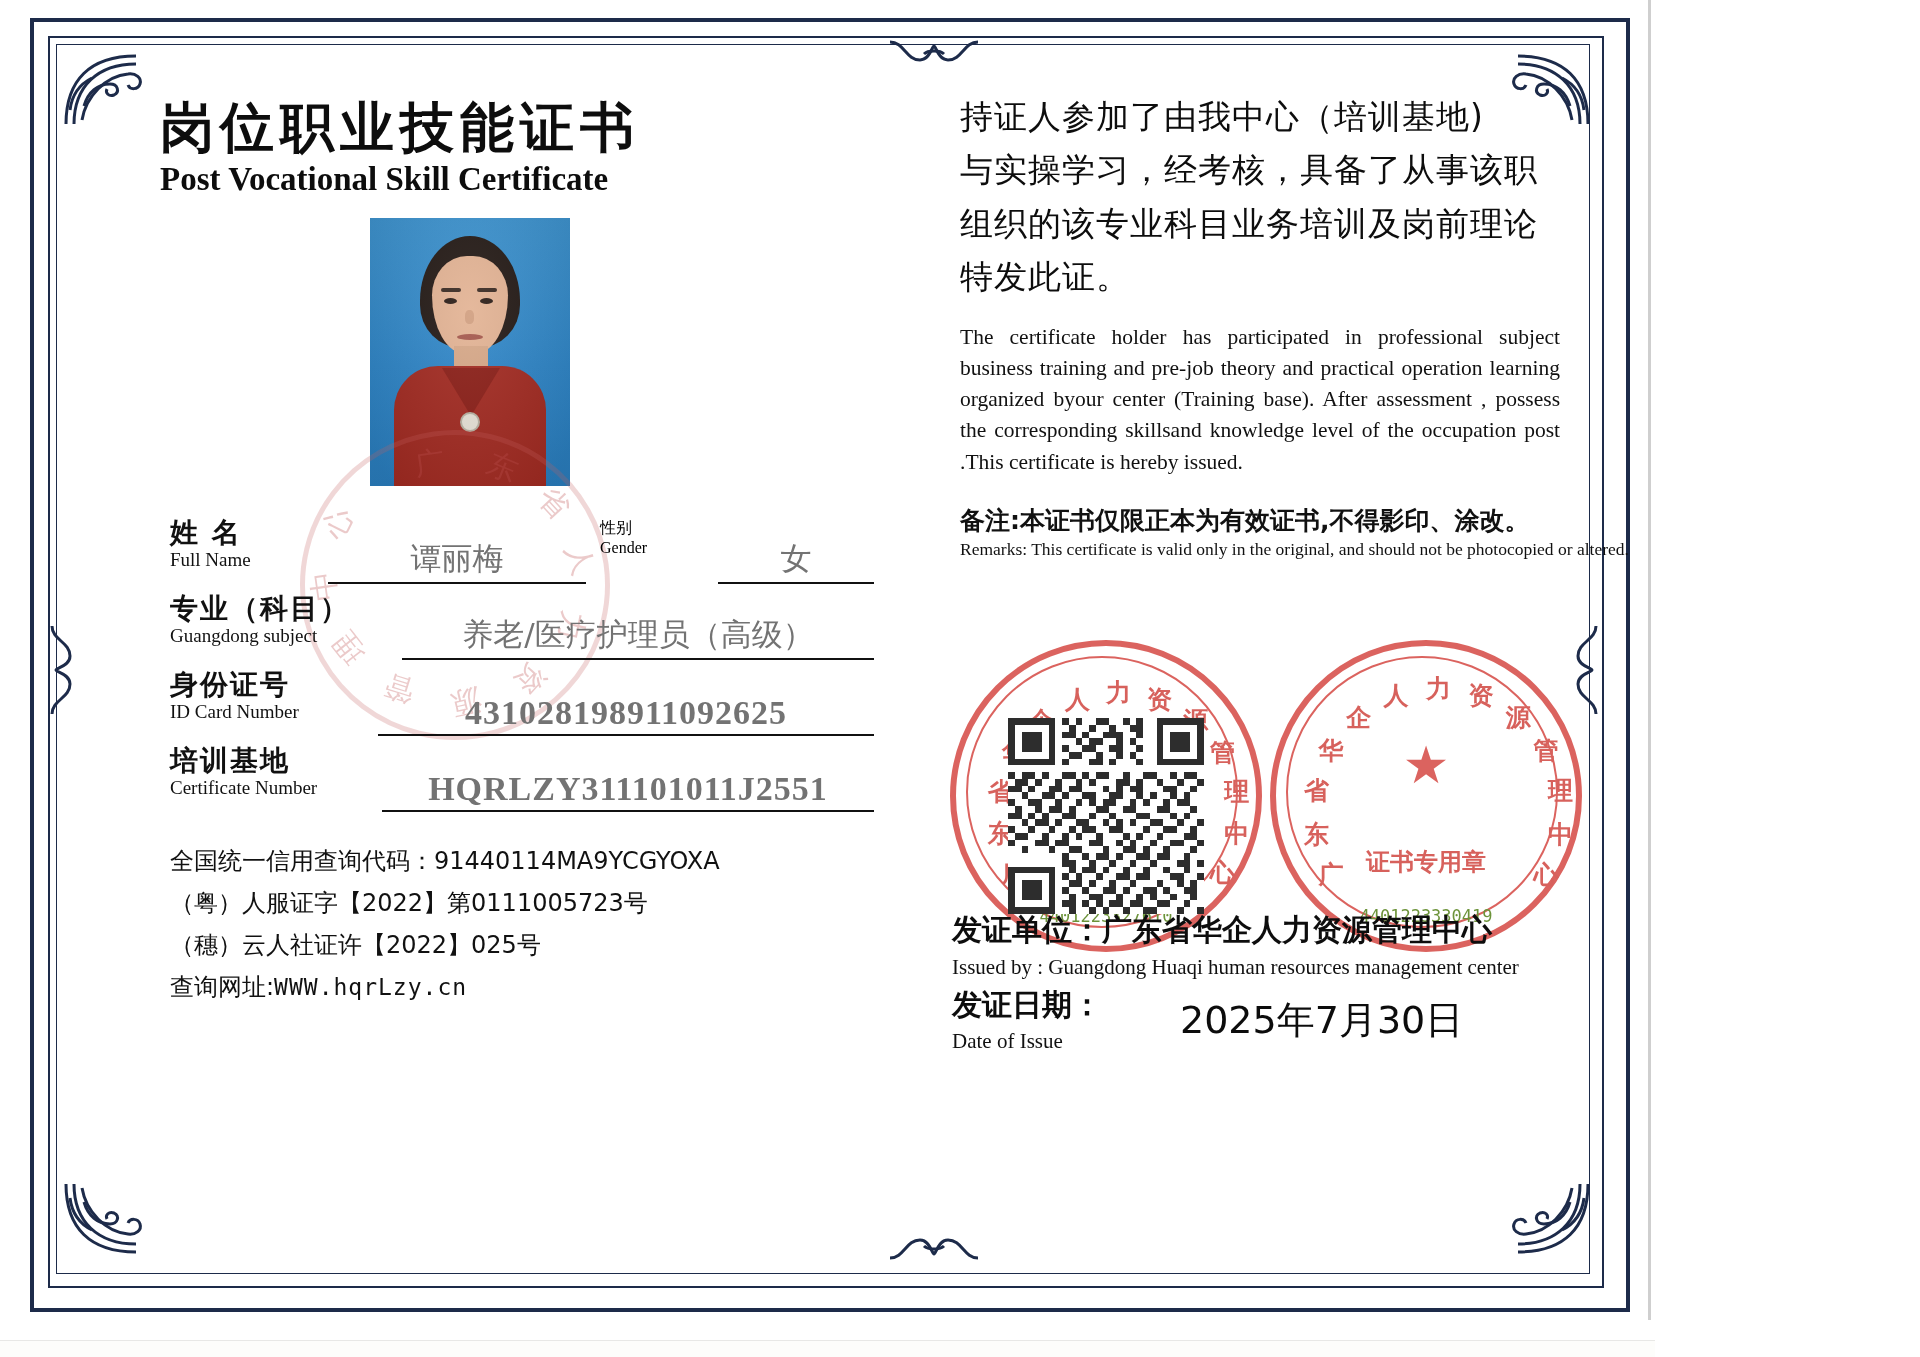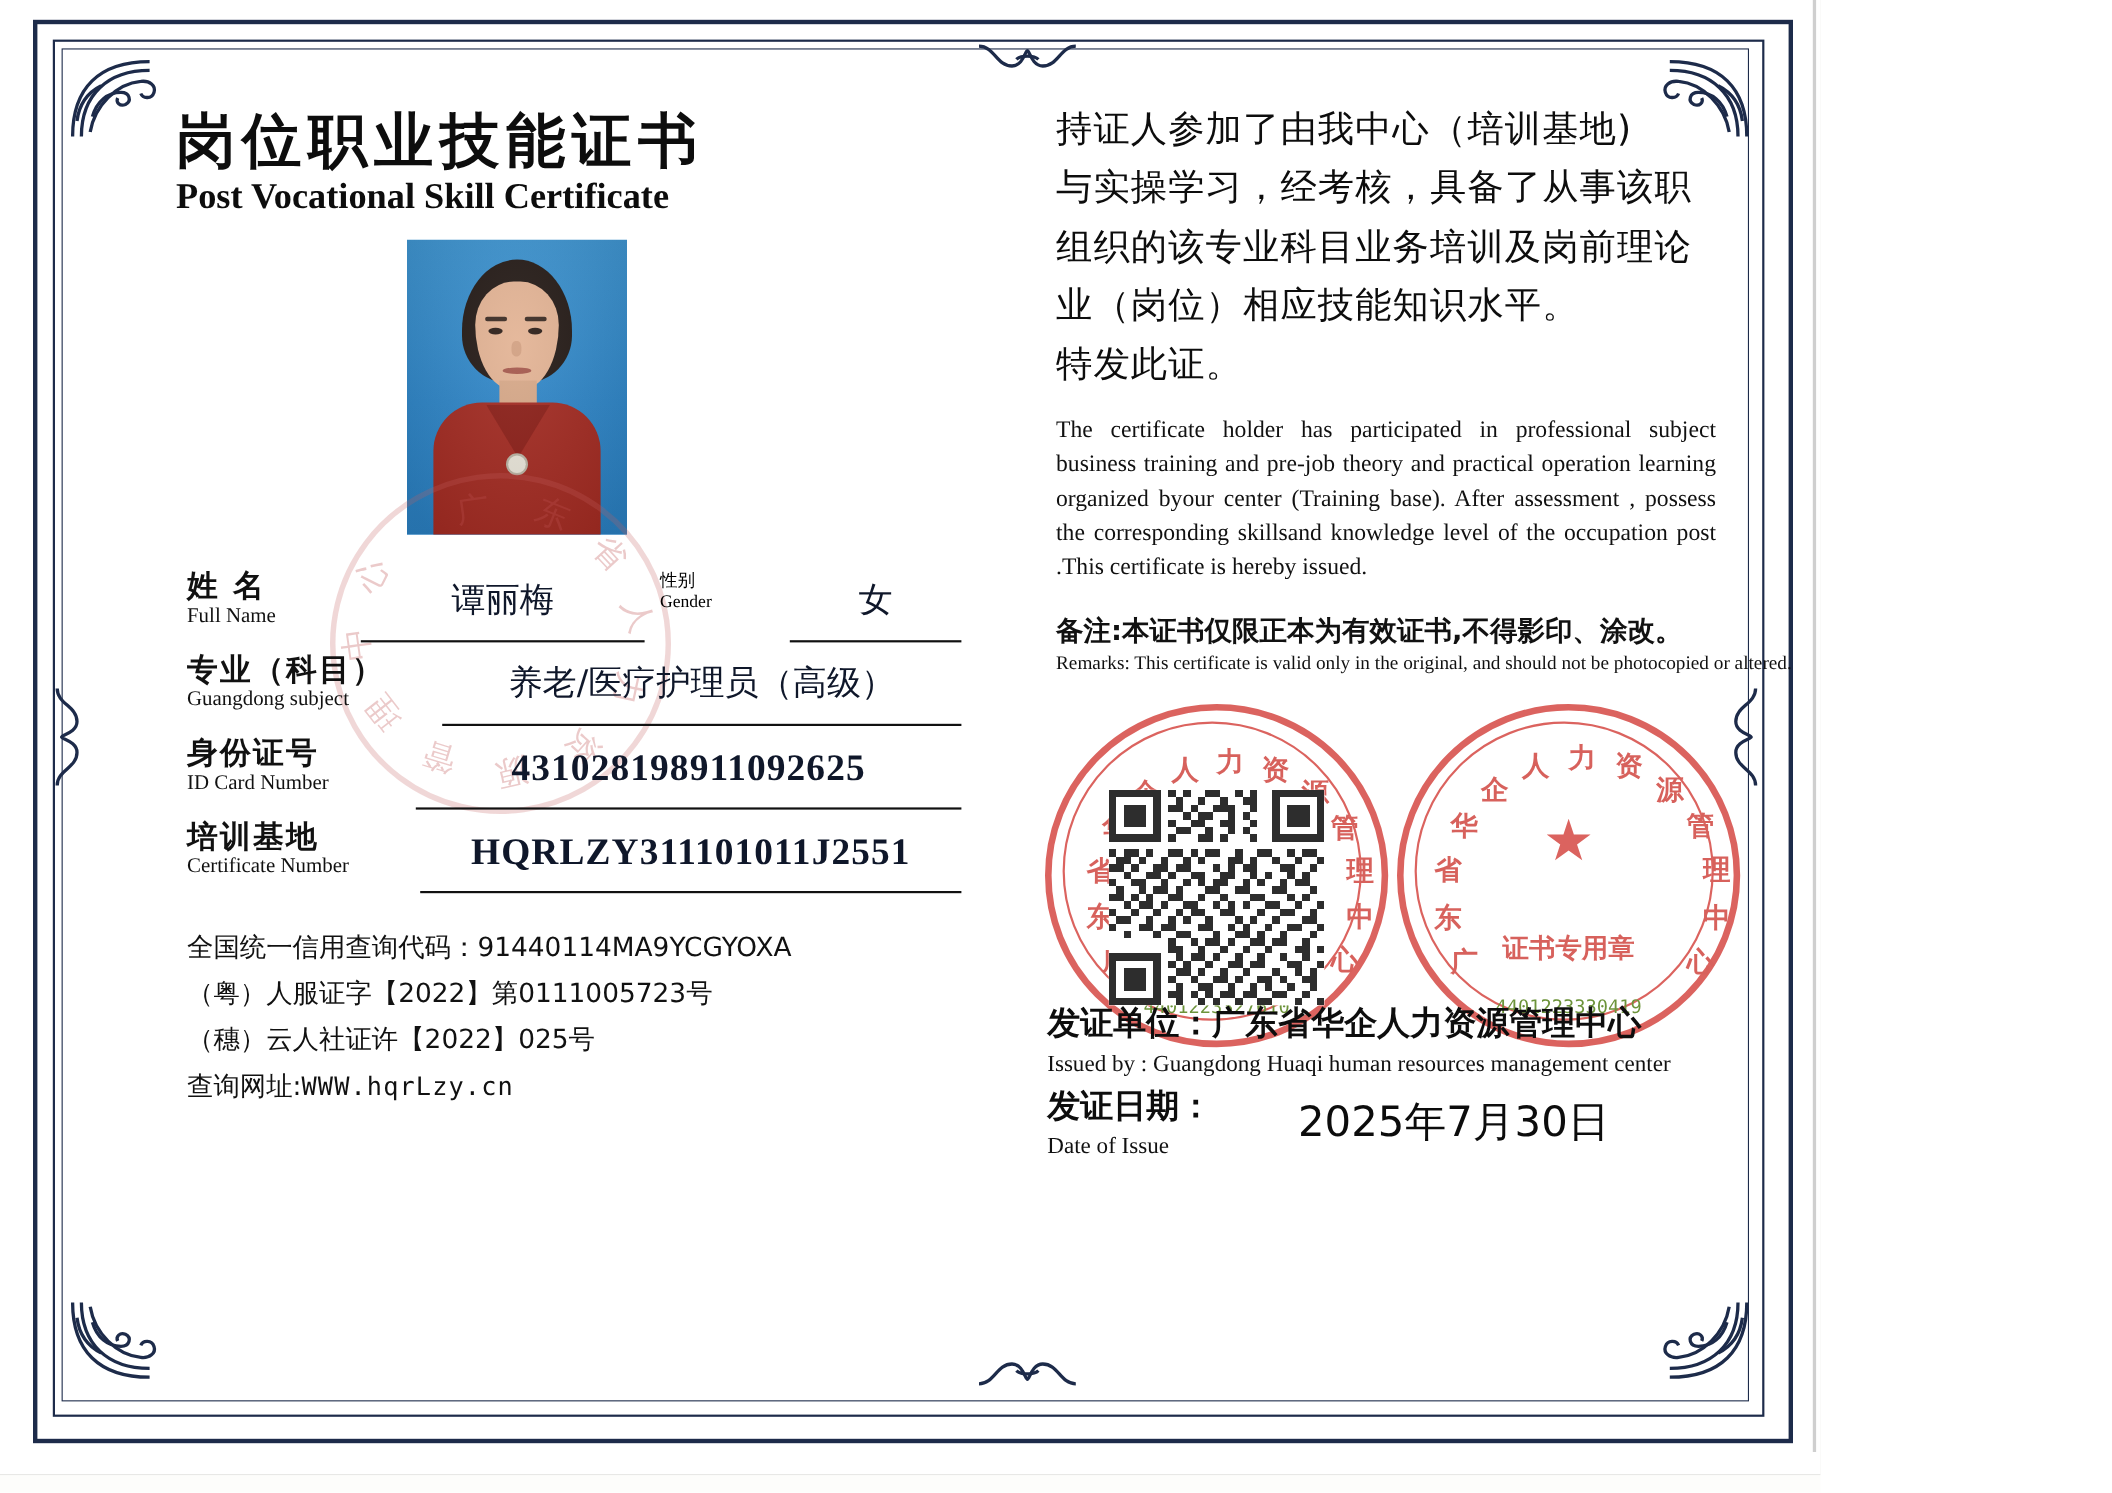--- a/index.html
+++ b/index.html
@@ -138,22 +138,22 @@
     font-family:"DejaVu Sans",sans-serif;font-weight:bold;font-size:28px;color:#111;
     letter-spacing:2px;line-height:1.1;white-space:nowrap;
   }
   .lbl .en{
     font-family:"Liberation Serif",serif;font-size:19px;color:#111;
     line-height:1.1;white-space:nowrap;margin-top:1px;
   }
   .val{
     position:absolute;bottom:10px;
     border-bottom:2px solid #111;
-    font-family:"DejaVu Sans",sans-serif;font-size:31px;color:#0f172a;
-    text-align:center;padding-bottom:16px;white-space:nowrap;
+    font-family:"DejaVu Sans",sans-serif;font-size:31px;color:#737373;
+    text-align:center;padding-bottom:2px;white-space:nowrap;
   }
   .val.serif{font-family:"Liberation Serif",serif;font-weight:bold;font-size:34px;letter-spacing:1px;}
 
   .r1 .lbl{left:0;}
   .r1 .val.name{left:158px;width:258px;}
   .r1 .lbl2{position:absolute;left:430px;top:0;width:130px;}
   .r1 .val.gender{left:548px;width:156px;}
 
   .r2 .lbl{width:220px;}
   .r2 .val{left:232px;width:472px;}
@@ -426,21 +426,20 @@
             <span>查询网址:</span><span class="mono">WWW.hqrLzy.cn</span>
           </div>
         </div>
       </div>
 
       <div class="right-col">
         <div class="para-cn">
           <span class="l">持证人参加了由我中心（培训基地)</span>
           <span class="l">与实操学习，经考核，具备了从事该职</span>
           <span class="l">组织的该专业科目业务培训及岗前理论</span>
-          <span class="l">业（岗位）相应技能知识水平。</span>
           <span class="l">特发此证。</span>
         </div>
         <div class="para-en">The certificate holder has participated in professional subject business training and pre-job theory and practical operation learning organized byour center (Training base). After assessment , possess the corresponding skillsand knowledge level of the occupation post .This certificate is hereby issued.</div>
 
         <div class="remark">
           <div class="rc">备注:本证书仅限正本为有效证书,不得影印、涂改。</div>
           <div class="re">Remarks: This certificate is valid only in the original, and should not be photocopied or altered.</div>
         </div>
       </div>
 

